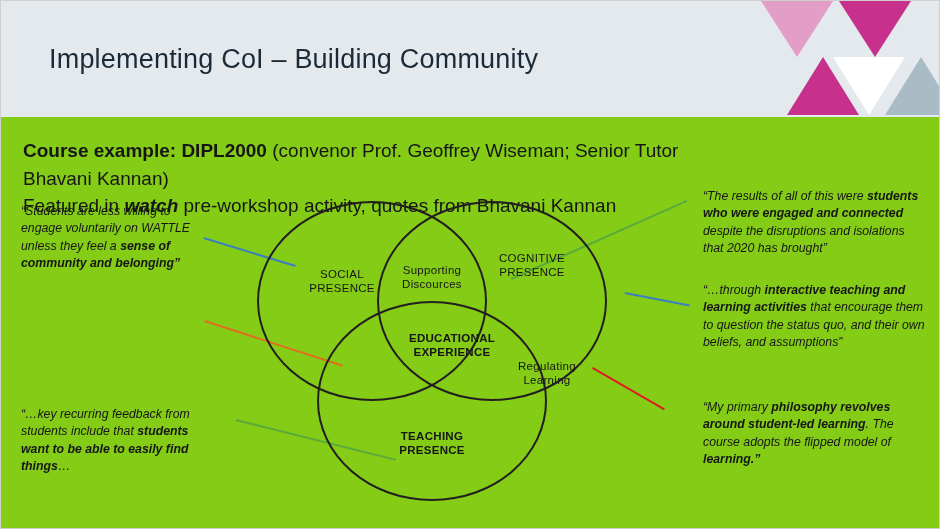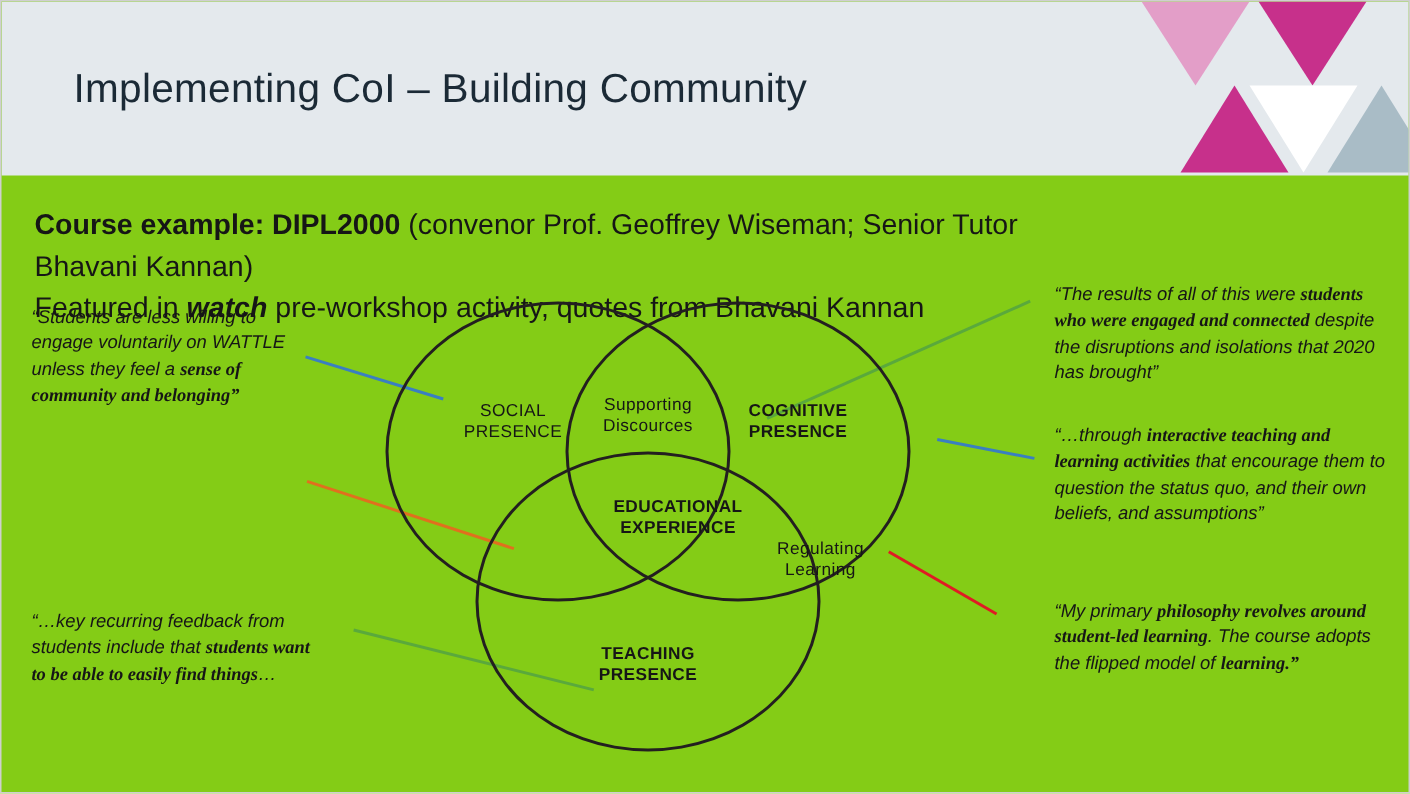--- a/index.html
+++ b/index.html
@@ -61,21 +61,21 @@
   }
   .course-line .b { font-weight: bold; }
   .course-line .bi { font-weight: bold; font-style: italic; }
   .quote {
     position: absolute;
     font-size: 12.3px;
     line-height: 1.42;
     color: #161616;
     font-style: italic;
   }
-  .quote .b { font-weight: bold; font-style: italic; font-family: Liberation Serif, serif; }
+  .quote .b { font-weight: bold; font-style: italic; }
   .q-left  { width: 190px; }
   .q-right { width: 222px; }
   
   .venn {
     position: absolute;
     left: 248px;
     top: 190px;
     width: 420px;
     height: 320px;
   }
@@ -91,21 +91,21 @@
   .c-teaching  { left: 68px;  top: 110px; width: 230px; height: 200px; }
   .venn-label {
     position: absolute;
     text-align: center;
     font-size: 11.5px;
     color: #161616;
     line-height: 1.25;
     letter-spacing: 0.3px;
   }
   .lb-social     { left: 38px;  top: 76px;  width: 110px; font-weight: normal; }
-  .lb-cognitive  { left: 228px; top: 76px;  width: 110px; font-weight: bold; }
+  .lb-cognitive  { left: 228px; top: 60px;  width: 110px; font-weight: normal; }
   .lb-teaching   { left: 128px; top: 238px; width: 110px; font-weight: bold; }
   .lb-supporting { left: 128px; top: 72px;  width: 110px; }
   .lb-setting    { left: 58px;  top: 168px; width: 92px; }
   .lb-regulating { left: 248px; top: 168px; width: 100px; }
   .lb-edu        { left: 138px; top: 140px; width: 130px; font-weight: bold; }
   
   .leader {
     position: absolute;
     height: 0;
     border-top-width: 2px;

